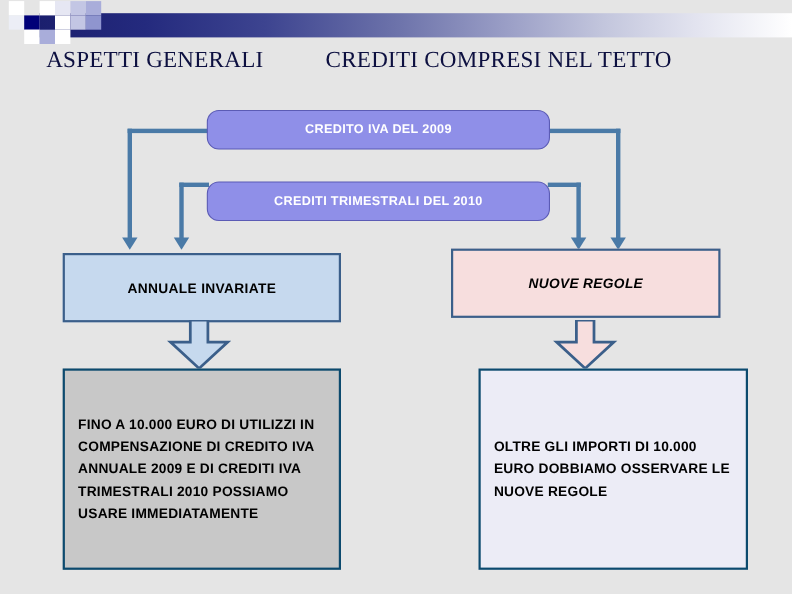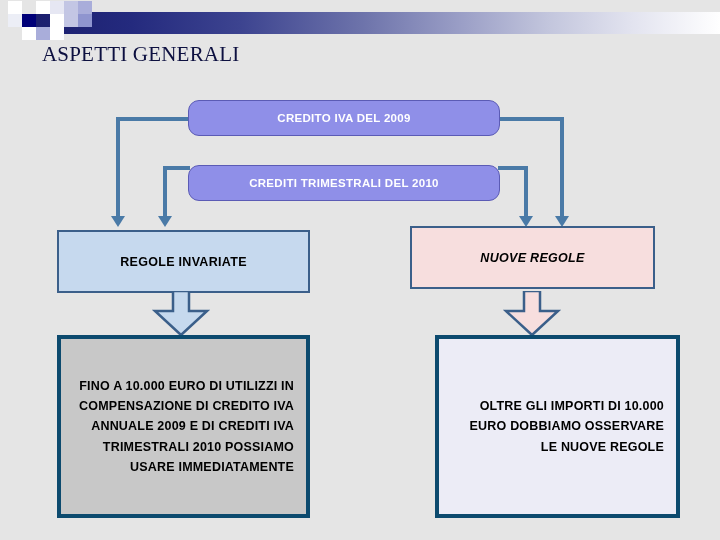--- a/index.html
+++ b/index.html
@@ -98,30 +98,30 @@
     letter-spacing: 0.3px;
     text-align: center;
   }
   #mid-left  { left: 57px;  top: 230px; width: 253px; height: 63px; background: #c6d9ee; }
   #mid-right { left: 410px; top: 226px; width: 245px; height: 63px; background: #f7dede; font-style: italic; }
 
   
   .bottombox {
     position: absolute;
     box-sizing: border-box;
-    border: 4px solid #0c4a6e;
+    border: 2px solid #0c4a6e;
     display: flex;
     align-items: center;
     justify-content: center;
     padding: 6px 12px;
     font-weight: bold;
     font-size: 12.5px;
     color: #000000;
     line-height: 1.62;
-    text-align: right;
+    text-align: left;
     letter-spacing: 0.2px;
   }
   #bot-left  { left: 57px;  top: 335px; width: 253px; height: 183px; background: #c8c8c8; }
   #bot-right { left: 435px; top: 335px; width: 245px; height: 183px; background: #ececf6; }
 
   
   .seg {
     position: absolute;
     background: #4a7aa7;
   }
@@ -151,20 +151,21 @@
   <div class="sq sq-c"></div>
   <div class="sq sq-d"></div>
   <div class="sq sq-e"></div>
   <div class="sq sq-f"></div>
   <div class="sq sq-g"></div>
   <div class="sq sq-k"></div>
   <div class="sq sq-i"></div>
   <div class="sq sq-j"></div>
 
   <div class="slide-title" id="title-left">ASPETTI GENERALI</div>
+  <div class="slide-title" id="title-right">CREDITI COMPRESI NEL TETTO</div>
 
   <div class="seg" style="left:116px; top:116.5px; width:74px; height:4px;"></div>
   <div class="seg" style="left:116px; top:116.5px; width:4px; height:102px;"></div>
   <div class="arrowhead" style="left:111px; top:216px;"></div>
 
   <div class="seg" style="left:163px; top:165.5px; width:27px; height:4px;"></div>
   <div class="seg" style="left:163px; top:165.5px; width:4px; height:53px;"></div>
   <div class="arrowhead" style="left:158px; top:216px;"></div>
 
   <div class="seg" style="left:498px; top:116.5px; width:66px; height:4px;"></div>
@@ -176,21 +177,21 @@
   <div class="arrowhead" style="left:519px; top:216px;"></div>
 
   <div class="capsule" id="cap-1">
     <span>CREDITO IVA DEL 2009</span>
   </div>
   <div class="capsule" id="cap-2">
     <span>CREDITI TRIMESTRALI DEL 2010</span>
   </div>
 
   <div class="midbox" id="mid-left">
-    <span>REGOLE INVARIATE</span>
+    <span>ANNUALE INVARIATE</span>
   </div>
   <div class="midbox" id="mid-right">
     <span>NUOVE REGOLE</span>
   </div>
 
   <div class="fatarrow" style="left:148px; top:291px;">
     <svg width="66" height="46" viewBox="0 0 66 46">
       <polygon points="25,0 41,0 41,20 59,20 33,44 7,20 25,20" fill="#c6d9ee" stroke="#3b5f8a" stroke-width="2.5" stroke-linejoin="miter"></polygon>
     </svg>
   </div>

